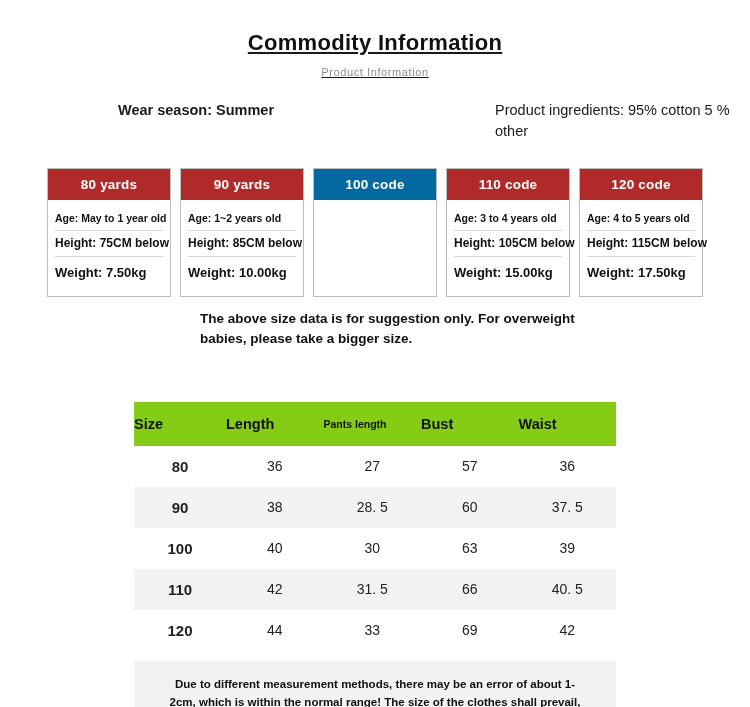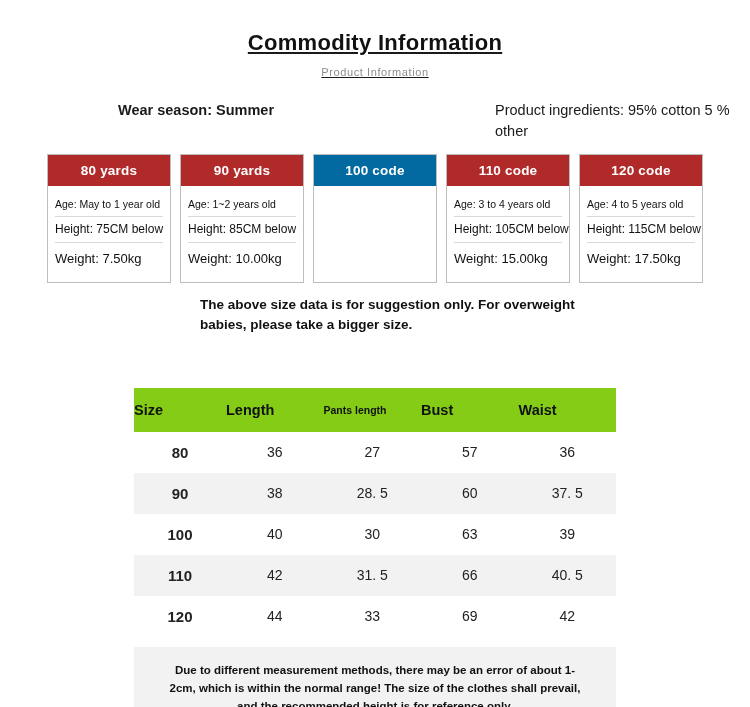--- a/index.html
+++ b/index.html
@@ -58,21 +58,21 @@
     font-size: 14.5px;
     font-weight: normal;
     line-height: 1.45;
   }
 
   
   .cards {
     display: flex;
     justify-content: center;
     gap: 9px;
-    margin-top: 12px;
+    margin-top: 26px;
     padding: 0 38px;
     box-sizing: border-box;
   }
   .card {
     width: 124px;
     border: 1px solid #bdbdbd;
     background: #fff;
     box-sizing: border-box;
   }
   .card-head {
@@ -82,21 +82,21 @@
     font-size: 13.5px;
     text-align: center;
     padding: 8px 0 8px;
     letter-spacing: 0.2px;
   }
   .card-body {
     padding: 7px 7px 10px 7px;
   }
   .card-line {
     font-size: 10.5px;
-    font-weight: normal;
+    font-weight: bold;
     color: #111;
     padding: 5px 0 6px 0;
     border-bottom: 1px solid #d8d8d8;
     white-space: nowrap;
   }
   .card-line:last-child {
     border-bottom: none;
     font-size: 13px;
     padding-top: 8px;
   }

